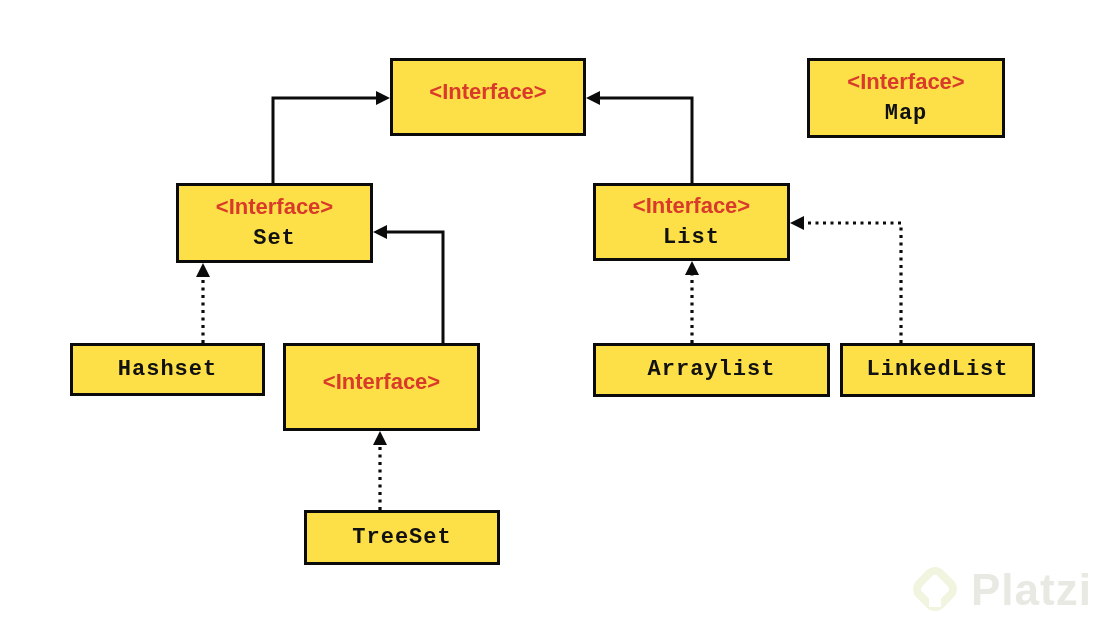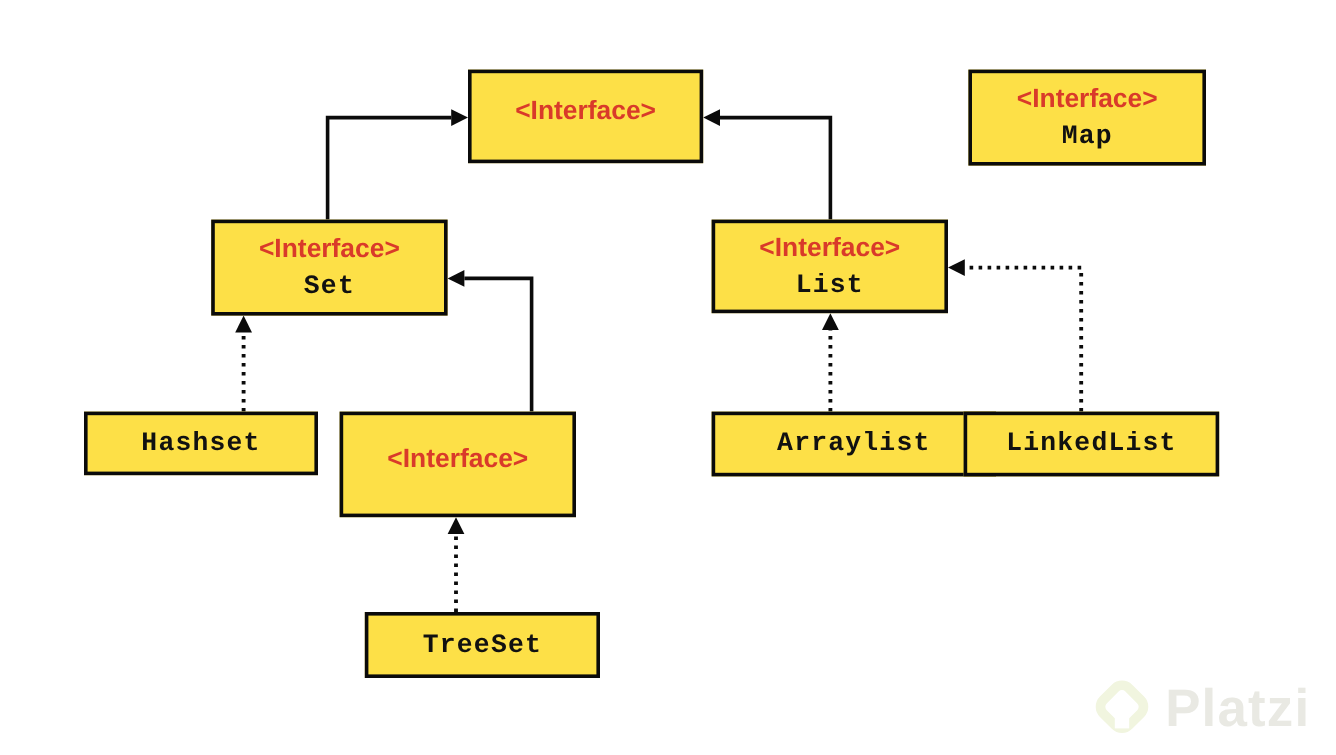--- a/index.html
+++ b/index.html
@@ -107,21 +107,21 @@
   </div>
 
   <div class="node iface" style="left:283px;top:343px;width:197px;height:88px">
     <div class="stereo">&lt;Interface&gt;</div>
   </div>
 
   <div class="node plain" style="left:593px;top:343px;width:237px;height:54px">
     <div class="cname">Arraylist</div>
   </div>
 
-  <div class="node plain" style="left:803px;top:343px;width:213px;height:54px">
+  <div class="node plain" style="left:840px;top:343px;width:195px;height:54px">
     <div class="cname">LinkedList</div>
   </div>
 
   <div class="node plain" style="left:304px;top:510px;width:196px;height:55px">
     <div class="cname">TreeSet</div>
   </div>
 
   <svg id="watermark" viewBox="0 0 200 62">
     <g transform="translate(30,30)">
       <rect x="-15" y="-15" width="30" height="30" rx="8" transform="rotate(45)" fill="none" stroke="#f1f5df" stroke-width="8"></rect>

